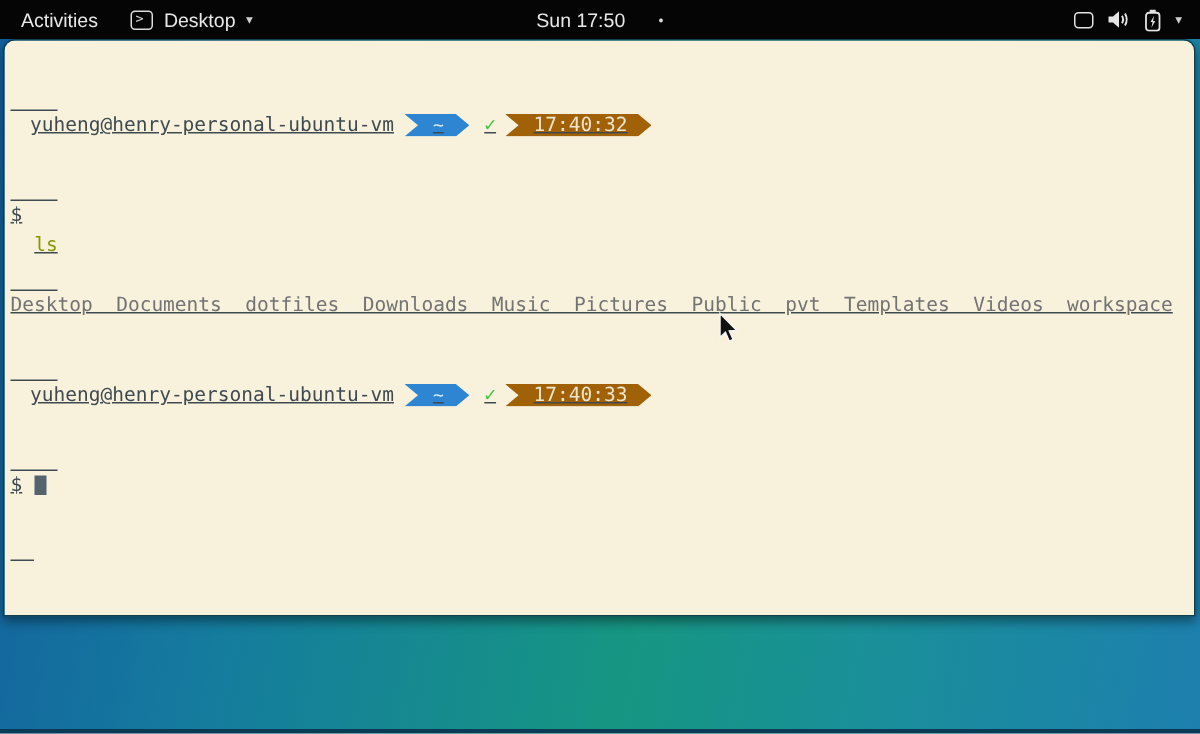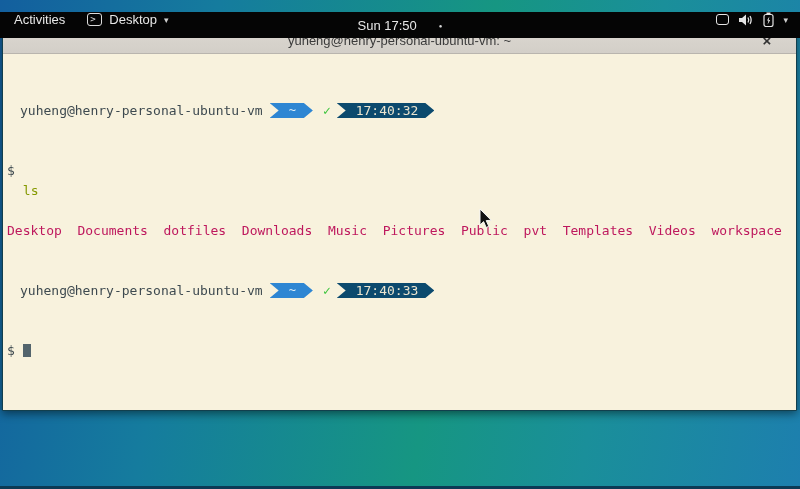--- a/index.html
+++ b/index.html
@@ -4,22 +4,22 @@
 <style>
   * { margin:0; padding:0; box-sizing:border-box; }
   html,body { width:800px; height:489px; }
   body {
     position:relative; overflow:hidden;
     font-family:"Liberation Sans", sans-serif;
     background:linear-gradient(100deg, #135f9e 0%, #157c9e 25%, #169682 56%, #1a8f9a 75%, #1d7fae 100%);
   }
   
   .top-bar {
-    position:absolute; top:12px; left:0; width:800px; height:26px;
-    background:#050505; color:#e8e8e8; display:flex; align-items:flex-start;
+    position:absolute; top:0; left:0; width:800px; height:26px;
+    background:#050505; color:#e8e8e8; display:flex; align-items:center;
     font-size:13px; z-index:30;
   }
   .tb-left { display:flex; align-items:center; gap:18px; padding-left:10px; }
   .activities { padding:0 4px; }
   .app-menu { display:flex; align-items:center; gap:7px; }
   .term-glyph {
     width:15px; height:13px; border:1px solid #dcdcdc; border-radius:3px;
     display:flex; align-items:flex-start; justify-content:flex-start;
     font-size:9px; line-height:10px; padding-left:2px; color:#dcdcdc;
     font-family:"DejaVu Sans Mono", monospace;
@@ -47,36 +47,36 @@
     font-size:13px; color:#3b3b3b; flex:0 0 27px;
   }
   .close-btn {
     position:absolute; right:20px; top:4px; width:18px; height:18px;
     display:flex; align-items:center; justify-content:center;
     color:#333; font-size:15px; font-weight:bold; cursor:default;
   }
   .term-body {
     flex:1; background:#f8f2dd; padding:4px 4px 0 4px;
     font-family:"DejaVu Sans Mono", monospace; font-size:13px; line-height:15px;
-    color:#3e4a50; white-space:pre;
+    color:#3e4a50; white-space:pre;text-decoration:underline;
   }
   .line { height:15px; display:flex; align-items:center; }
   .prompt-line { padding-left:13px; }
   .host { color:#3e4a50; }
   .pl-seg {
     display:inline-flex; align-items:center; justify-content:center;
     height:15px; margin-left:7px;
     clip-path:polygon(0 0, calc(100% - 9px) 0, 100% 50%, calc(100% - 9px) 100%, 0 100%, 9px 50%);
   }
   .pl-blue { background:#2e86d3; color:#d9ecf9; padding:0 17px 0 19px; font-size:12px; }
-  .pl-dark { background:#0c4a6e; color:#ece5cf; padding:0 16px 0 19px; margin-left:6px; }
+  .pl-dark { background:#a16207; color:#ece5cf; padding:0 16px 0 19px; margin-left:6px; }
   .check { color:#3fc43f; font-weight:bold; margin-left:10px; font-size:13px; }
   .dollar { color:#3e4a50; }
   .cmd { color:#859900; margin-left:8px;margin-top:39px; }
-  .dirs { color:#be185d; }
+  .dirs { color:#737373; }
   .cursor-block { width:8px; height:13px; background:#53646c; margin-left:8px; }
   
   .desktop-bottom-line { position:absolute; left:0; bottom:0; width:800px; height:3px; background:#0b3a55; z-index:5; }
   
   .pointer { position:absolute; left:479px; top:208px; z-index:40; }
 </style>
 </head>
 <body>
 
 <div class="top-bar">
@@ -102,24 +102,20 @@
     <svg class="icon-svg" width="11" height="15" viewBox="0 0 11 15">
       <rect x="3.5" y="0.5" width="4" height="2" fill="#e4e4e4"></rect>
       <rect x="1" y="2.5" width="9" height="12" rx="2" stroke="#e4e4e4" stroke-width="1.2" fill="none"></rect>
       <polygon points="6.4,4.5 4,8.6 5.4,8.6 4.6,12.5 7.2,8 5.7,8" fill="#e4e4e4"></polygon>
     </svg>
     <span class="chevron">▾</span>
   </div>
 </div>
 
 <div class="window">
-  <div class="titlebar">
-    <span>yuheng@henry-personal-ubuntu-vm: ~</span>
-    <span class="close-btn">×</span>
-  </div>
   <div class="term-body">
 
     <div class="line prompt-line">
       <span class="host">yuheng@henry-personal-ubuntu-vm</span>
       <span class="pl-seg pl-blue"><span>~</span></span>
       <span class="check">✓</span>
       <span class="pl-seg pl-dark"><span>17:40:32</span></span>
     </div>
 
     <div class="line">

